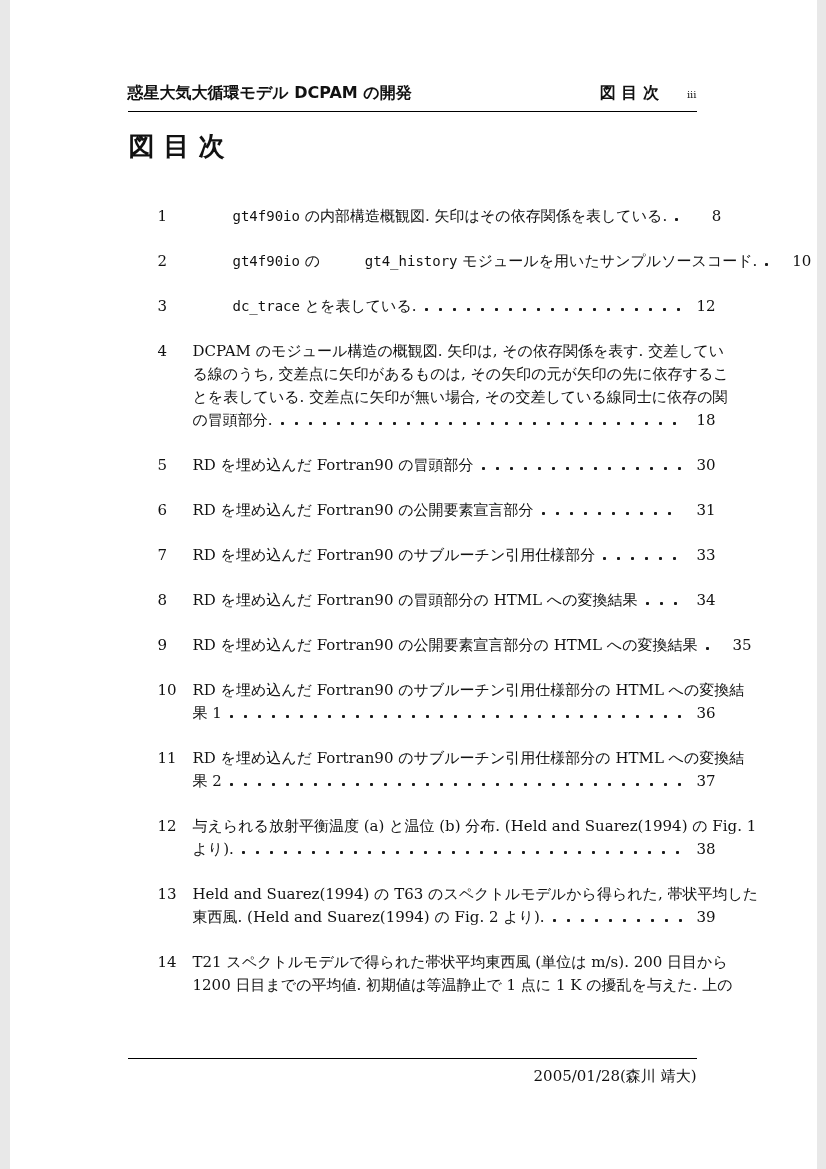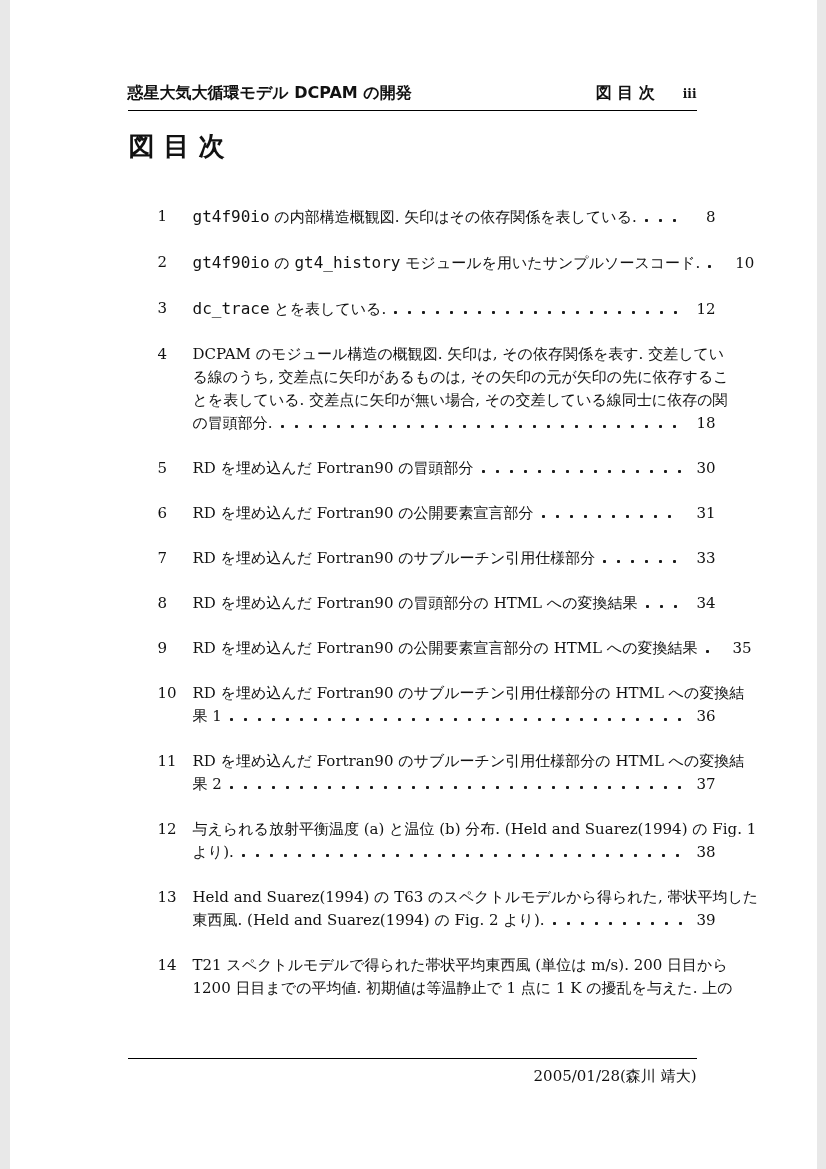--- a/index.html
+++ b/index.html
@@ -25,40 +25,40 @@
     font-weight:bold; font-size:16px;
     white-space:nowrap;
   }
   .header-right { display:flex; align-items:baseline; gap:28px; white-space:nowrap; }
   .header-section {
     font-family:"DejaVu Sans","Liberation Sans",sans-serif;
     font-weight:bold; font-size:16px;
   }
   .header-pageno {
     font-family:"DejaVu Serif","Liberation Serif",serif;
-    font-weight:bold; font-size:12px;
+    font-weight:normal; font-size:10px;
   }
   
   .doc-title {
     position:absolute; left:119px; top:131px;
     font-family:"DejaVu Sans","Liberation Sans",sans-serif;
     font-weight:bold; font-size:26px; line-height:30px;
     white-space:nowrap;
   }
   
   .figure-list {
     position:absolute; left:118px; top:205px; width:588px;
     font-size:15px; line-height:23px;
   }
   .entry { position:relative; padding-left:65px; margin-bottom:22px; }
   .fig-num { position:absolute; left:30px; top:0; }
   .fig-line { white-space:nowrap; }
   .fig-line.last { display:flex; align-items:baseline; }
   .line-text { white-space:nowrap; flex:0 0 auto; }
-  .tt { font-family:"DejaVu Sans Mono","Liberation Mono",monospace; font-size:16px; }
+  .tt { font-family:"DejaVu Sans Mono","Liberation Mono",monospace; font-size:14px;margin-left:40px; }
   .leader {
     flex:1 1 auto; min-width:12px; height:3px;
     margin-left:8px; margin-right:10px;
     background-image:radial-gradient(circle at 1.5px 1.5px, #1a1a1a 1.3px, rgba(0,0,0,0) 1.8px);
     background-size:14px 3px;
     background-repeat:repeat-x;
     background-position:left bottom;
   }
   .fig-page { flex:0 0 auto; width:24px; text-align:right; }
   

